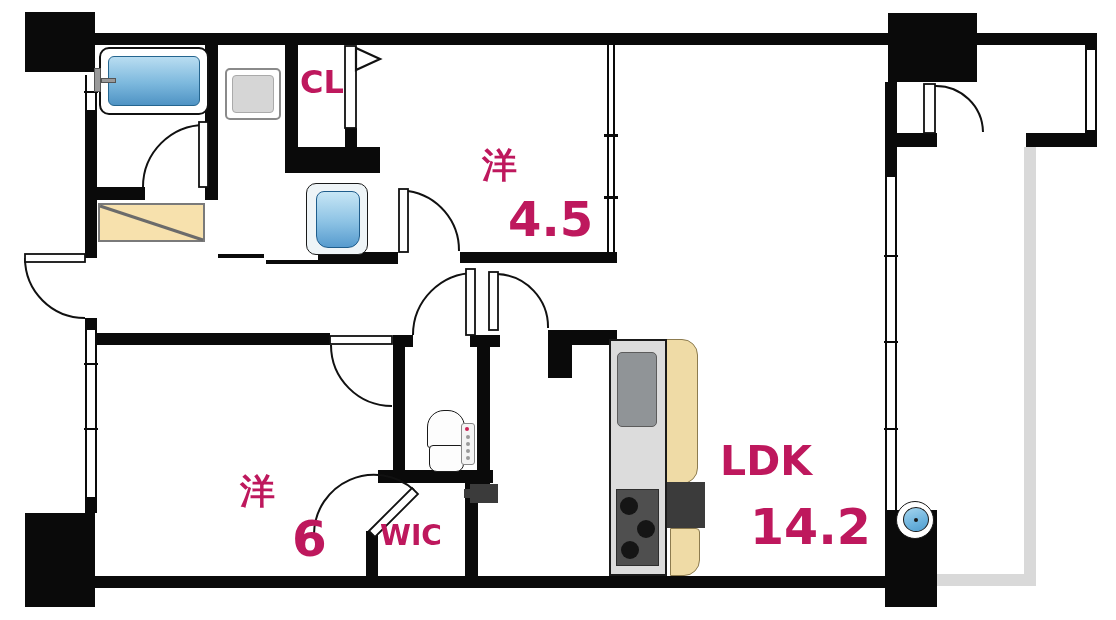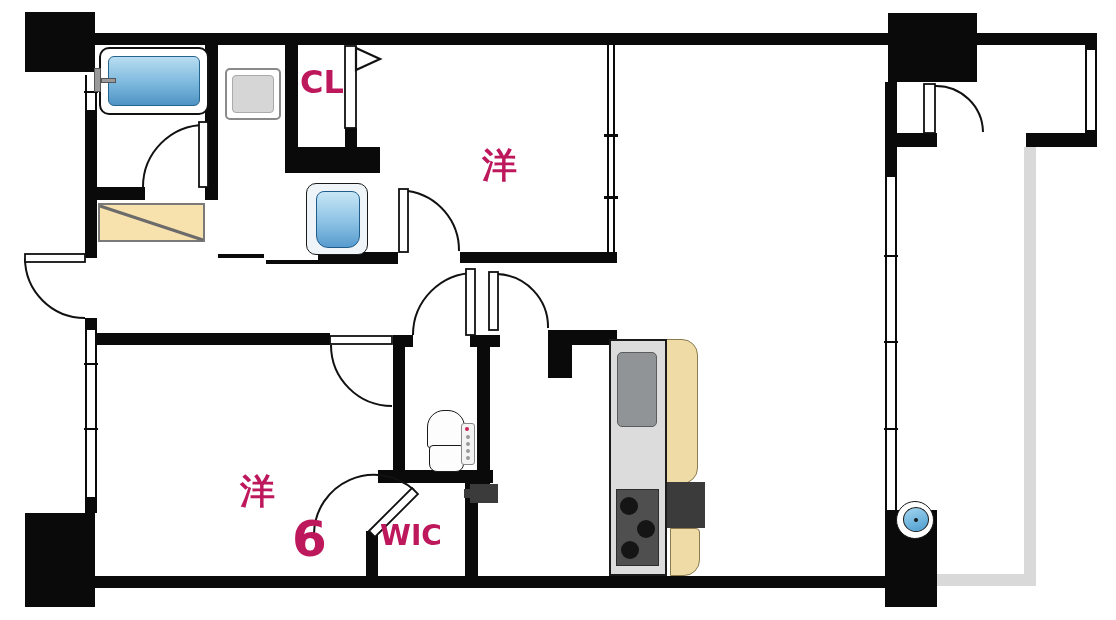--- a/index.html
+++ b/index.html
@@ -165,17 +165,20 @@
     <polygon points="369,531 412,488 418,494 375,537" fill="#fff" stroke="#111" stroke-width="1.8"></polygon>
 
     <path d="M 935,86 A 47,47 0 0 1 983,132" fill="none" stroke="#111" stroke-width="2"></path>
     <rect x="924" y="84" width="11" height="49" fill="#fff" stroke="#111" stroke-width="1.8"></rect>
 
     <rect x="345" y="46" width="11" height="82" fill="#fff" stroke="#111" stroke-width="1.8"></rect>
     <polygon points="356,48 380,59 356,70" fill="#fff" stroke="#111" stroke-width="2.2"></polygon>
   </svg>
 
   <div class="label" style="left:482px;top:148px;font-size:35px;">洋</div>
+  <div class="label" style="left:508px;top:195px;font-size:48px;">4.5</div>
   <div class="label" style="left:240px;top:474px;font-size:35px;">洋</div>
   <div class="label" style="left:292px;top:514px;font-size:50px;">6</div>
+  <div class="label" style="left:720px;top:441px;font-size:41px;">LDK</div>
+  <div class="label" style="left:750px;top:503px;font-size:49px;">14.2</div>
   <div class="label" style="left:380px;top:522px;font-size:28px;">WIC</div>
   <div class="label" style="left:300px;top:66px;font-size:32px;">CL</div>
 </div>
 
 </body></html>

